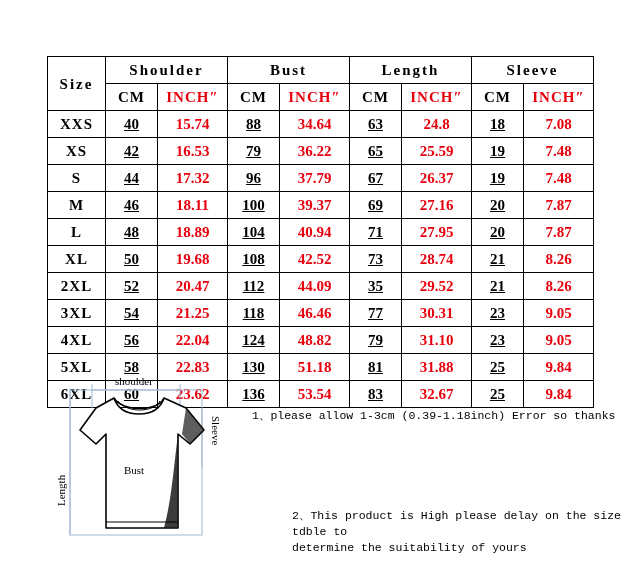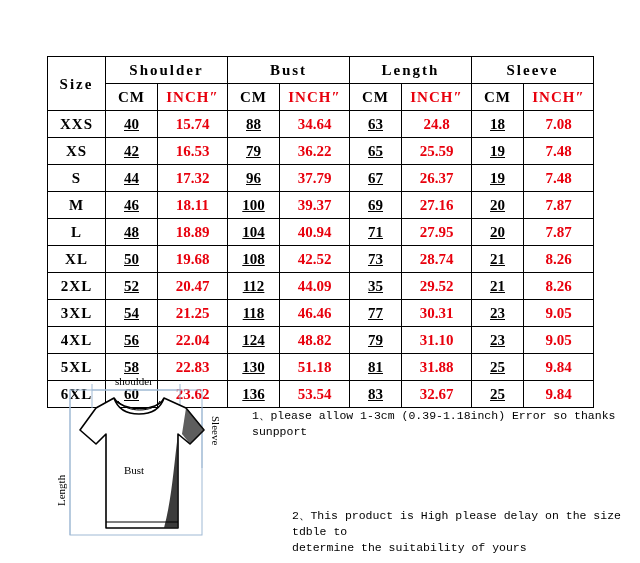--- a/index.html
+++ b/index.html
@@ -294,19 +294,18 @@
 
     <text x="63" y="17" font-family="Liberation Serif, serif" font-size="11" fill="#000000">shoulder</text>
     <text x="72" y="106" font-family="Liberation Serif, serif" font-size="11" fill="#000000">Bust</text>
     <text transform="translate(160,48) rotate(90)" font-family="Liberation Serif, serif" font-size="11" fill="#000000">Sleeve</text>
     <text transform="translate(13,138) rotate(-90)" font-family="Liberation Serif, serif" font-size="11" fill="#000000">Length</text>
   </svg>
 </div>
 
 <div class="notes">
   <span class="note-line">1、please allow 1-3cm (0.39-1.18inch) Error so thanks</span>
-  <span class="note-line">sunpport</span>
 </div>
 
 <div class="note-2">
   <span class="note-line">2、This product is High please delay on the size tdble to</span>
   <span class="note-line">determine the suitability of yours</span>
 </div>
 
 </body></html>

